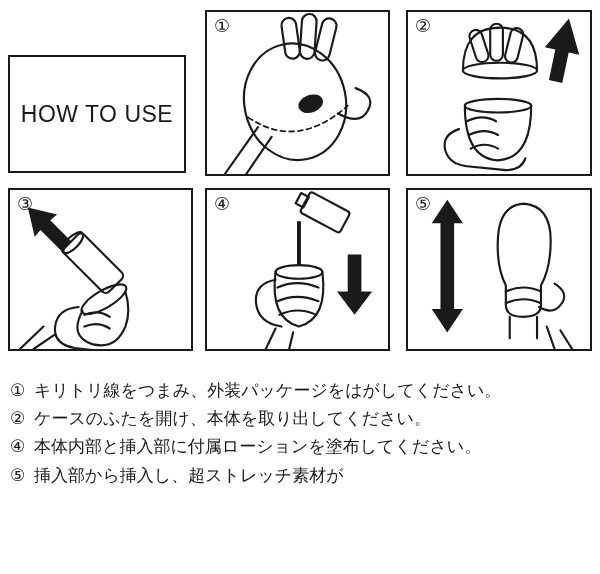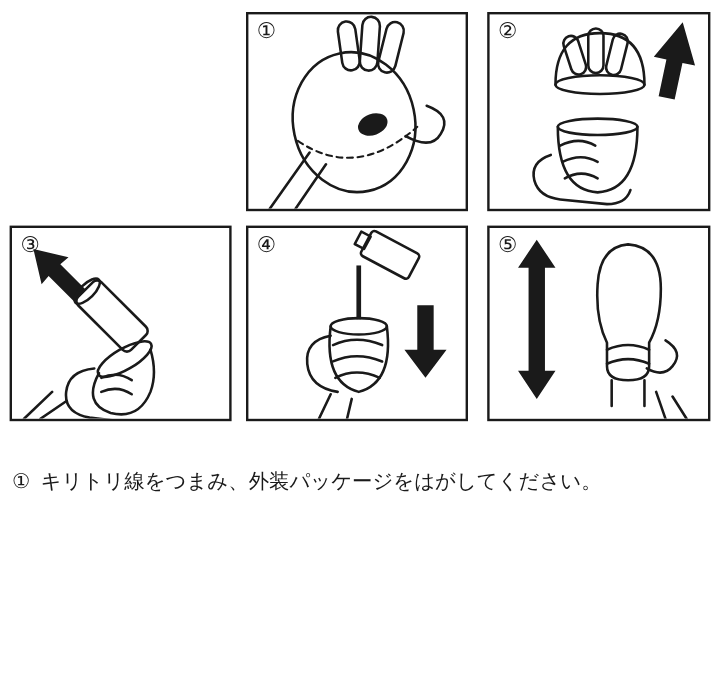--- a/index.html
+++ b/index.html
@@ -15,30 +15,33 @@
   }
   .title-box span{font-size:23px;letter-spacing:.5px;white-space:nowrap;}
   .panel{overflow:hidden;}
   .panel .pnum{
     position:absolute;top:5px;left:7px;font-size:18px;line-height:1;z-index:2;
   }
   .panel svg{position:absolute;left:0;top:0;width:100%;height:100%;}
   .ln{fill:none;stroke:#1a1a1a;stroke-width:2.2;stroke-linecap:round;stroke-linejoin:round;}
   .dash{stroke-dasharray:5 4;stroke-width:1.8;}
   .fillink{fill:#1a1a1a;stroke:none;}
-  .instructions{position:absolute;left:10px;top:388px;width:585px;}
+  .instructions{position:absolute;left:10px;top:377px;width:585px;}
   .instr{font-size:17px;line-height:28.2px;white-space:nowrap;}
   .instr .num{display:inline-block;min-width:18px;margin-right:6px;}
   .instr.cont{padding-left:24px;}
 </style>
 </head>
 <body>
 
 <div class="page">
 
+  <div class="box title-box">
+    <span>HOW TO USE</span>
+  </div>
 
   <div class="box panel" style="left:205px;top:10px;width:185px;height:166px;">
     <span class="pnum">①</span>
     <svg viewBox="0 0 185 166" aria-hidden="true">
       <ellipse class="ln" cx="90" cy="92" rx="52" ry="60" transform="rotate(-12 90 92)"></ellipse>
       <path class="ln dash" d="M42 108 Q 92 142 144 96"></path>
       <ellipse class="fillink" cx="106" cy="94" rx="13" ry="9" transform="rotate(-20 106 94)"></ellipse>
       <path class="ln" d="M152 78 q22 8 12 24 q-8 14 -30 2"></path>
       <rect class="ln" x="78" y="6" width="15" height="42" rx="7.5" transform="rotate(-8 85 27)"></rect>
       <rect class="ln" x="96" y="2" width="15" height="46" rx="7.5" transform="rotate(4 103 25)"></rect>
@@ -107,15 +110,24 @@
       <path class="ln" d="M100 104 q18 -8 36 0 M100 116 q18 -8 36 0"></path>
       <path class="ln" d="M150 96 q16 10 6 22 q-8 10 -22 2"></path>
       <path class="ln" d="M150 163 L142 140 M168 163 L156 144"></path>
     </svg>
   </div>
 
   <div class="instructions">
     <div class="instr">
       <span class="num">①</span><span>キリトリ線をつまみ、外装パッケージをはがしてください。</span>
     </div>
+    <div class="instr">
+      <span class="num">②</span><span>ケースのふたを開け、本体を取り出してください。</span>
+    </div>
+    <div class="instr">
+      <span class="num">④</span><span>本体内部と挿入部に付属ローションを塗布してください。</span>
+    </div>
+    <div class="instr">
+      <span class="num">⑤</span><span>挿入部から挿入し、超ストレッチ素材が</span>
+    </div>
   </div>
 
 </div>
 
 </body></html>

